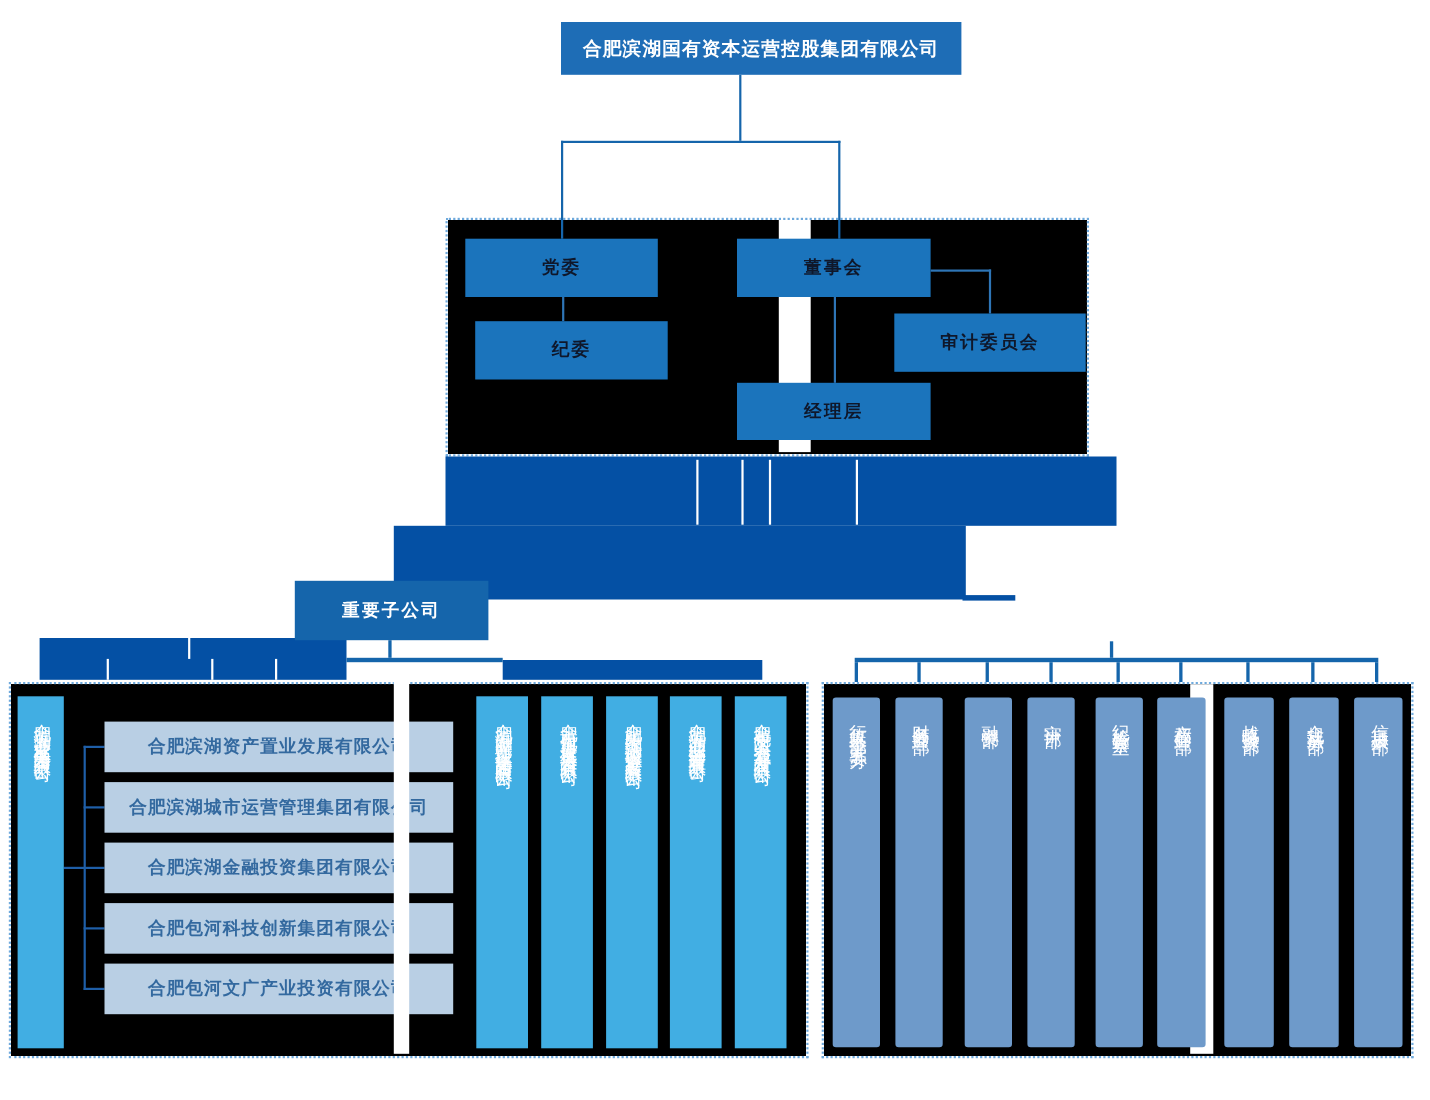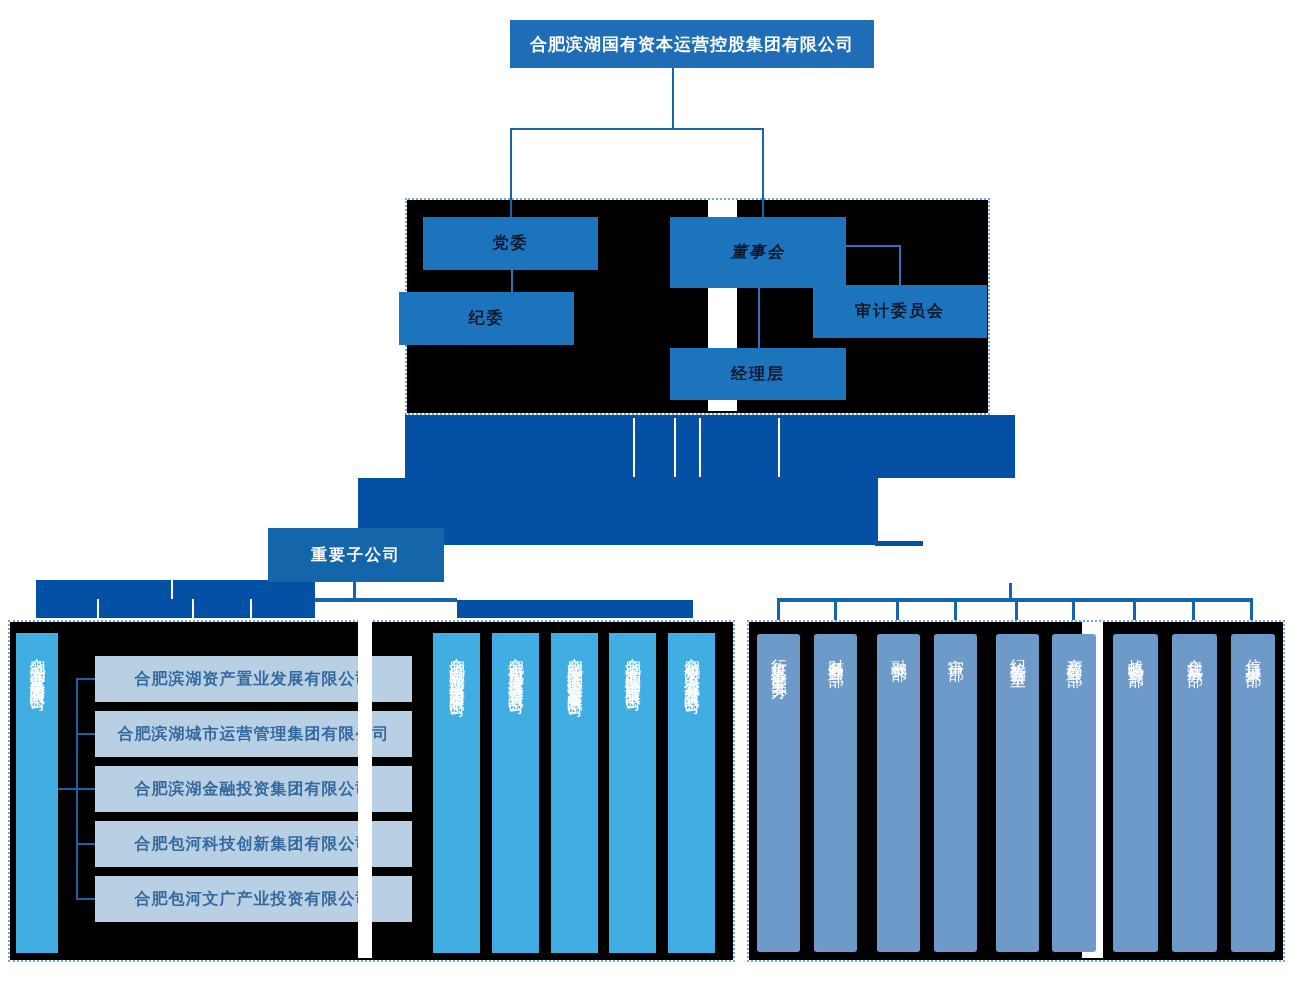--- a/index.html
+++ b/index.html
@@ -45,22 +45,22 @@
 
   <div class="abs panel" style="left:405px;top:198px;width:581px;height:213px;"></div>
   <div class="abs strip" style="left:708px;top:200px;width:29px;height:211px;z-index:1;"></div>
 
   <div class="abs cline2" style="left:511px;top:270px;width:2px;height:22px;"></div>
   <div class="abs cline2" style="left:758px;top:270px;width:2px;height:78px;"></div>
   <div class="abs cline2" style="left:846px;top:245px;width:55px;height:2px;"></div>
   <div class="abs cline2" style="left:899px;top:245px;width:2px;height:40px;"></div>
 
   <div class="abs gbox" style="left:423px;top:217px;width:175px;height:53px;">党委</div>
-  <div class="abs gbox" style="left:399px;top:292px;width:175px;height:53px;">纪委</div>
-  <div class="abs gbox" style="left:670px;top:217px;width:176px;height:71px;font-style:italic;">董事会</div>
+  <div class="abs gbox" style="left:432px;top:292px;width:175px;height:53px;">纪委</div>
+  <div class="abs gbox" style="left:670px;top:217px;width:176px;height:53px;">董事会</div>
   <div class="abs gbox" style="left:813px;top:285px;width:174px;height:53px;">审计委员会</div>
   <div class="abs gbox" style="left:670px;top:348px;width:176px;height:52px;">经理层</div>
 
   <div class="abs band" style="left:405px;top:415px;width:610px;height:63px;"></div>
   <div class="abs band" style="left:358px;top:478px;width:520px;height:67px;"></div>
   <div class="abs band" style="left:875px;top:541px;width:48px;height:5px;"></div>
 
   <div class="abs wline" style="left:633px;top:418px;width:2px;height:59px;"></div>
   <div class="abs wline" style="left:674px;top:418px;width:2px;height:59px;"></div>
   <div class="abs wline" style="left:699px;top:418px;width:2px;height:59px;"></div>

